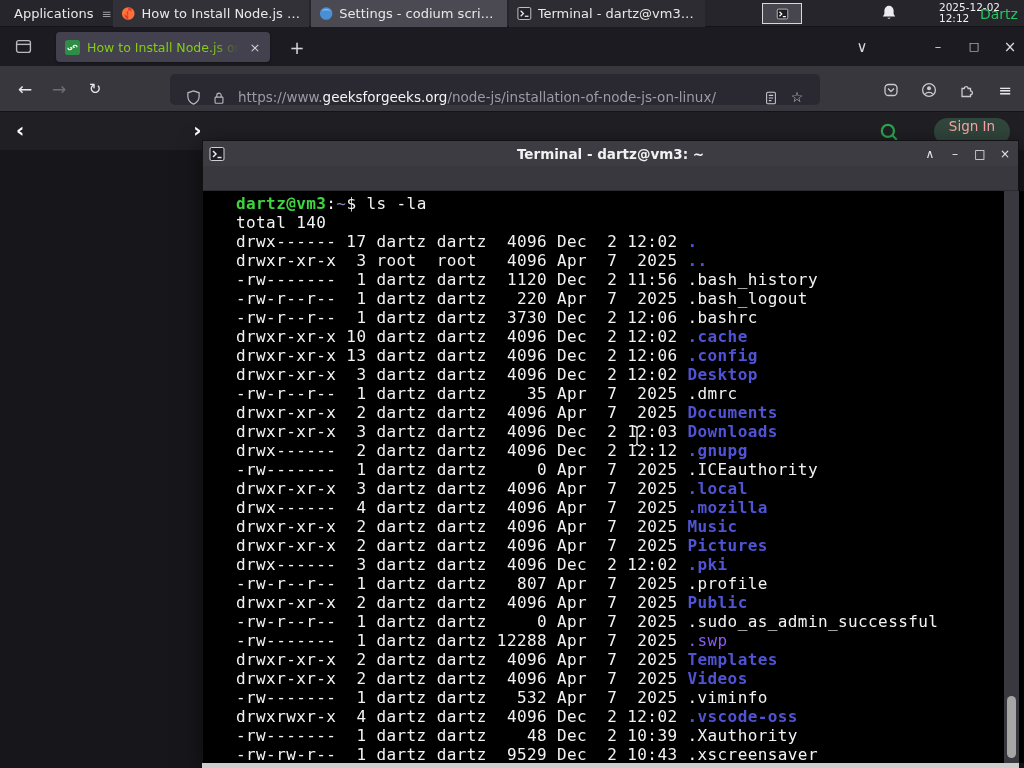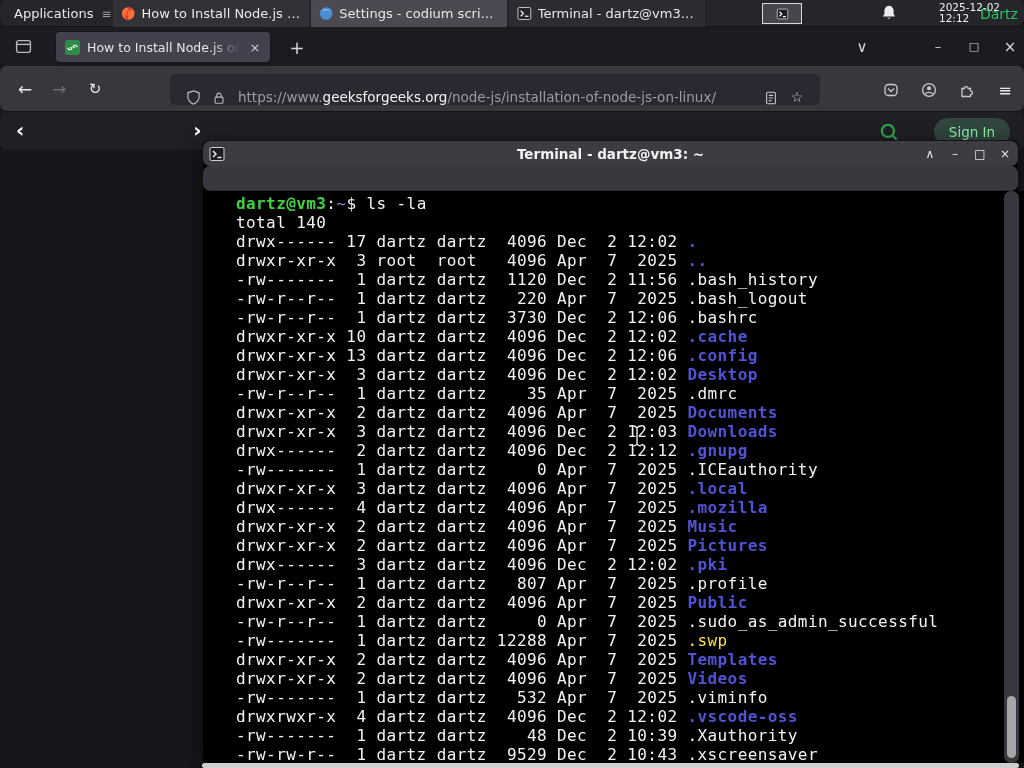--- a/index.html
+++ b/index.html
@@ -1,19 +1,19 @@
 <!DOCTYPE html>
 <html><head>
 <meta charset="utf-8">
 <style>
   * { margin:0; padding:0; box-sizing:border-box; }
   html,body { width:1024px; height:768px; overflow:hidden; background:#18181c; }
   #screen { position:relative; width:1024px; height:768px; overflow:hidden;
             font-family:"DejaVu Sans",sans-serif; color:#e6e6e6; }
-  .abs { position:absolute;border-radius:7px; }
+  .abs { position:absolute; }
 
   
   #panel { left:0; top:0; width:1024px; height:27px; background:#26252b; border-bottom:1px solid #141417; }
   .panel-btn { position:absolute; top:0; height:27px; display:flex; align-items:center; gap:6px;
                padding:0 8px; font-size:13px; color:#e8e8e8; overflow:hidden; white-space:nowrap; }
   .tasklbl { overflow:hidden; text-overflow:ellipsis; white-space:nowrap; font-size:13px; }
   #apps-btn { left:0; width:112px; }
   #task1 { left:113px; width:196px; background:#323137; }
   #task2 { left:311px; width:196px; background:#4b4a52; }
   #task3 { left:509px; width:196px; background:#2d2c32; }
@@ -22,21 +22,21 @@
   #bell { left:880px; top:4px; width:22px; height:20px; }
   #clock { left:906px; top:2px; width:64px; height:23px; text-align:left; font-size:10.5px; line-height:11px; color:#f0f0f0;margin-left:33px; }
   #panel-user { left:974px; top:0; height:27px; display:flex; align-items:center; font-size:14px; color:#22c55e; padding:0 6px; }
   .grip { color:#9a9aa2; font-size:12px; margin-left:2px; }
 
   
   #tabbar { left:0; top:27px; width:1024px; height:39px; background:#1c1b22; }
   #fxview { left:10px; top:7px; width:26px; height:25px; display:flex; align-items:center; justify-content:center; border-radius:4px; }
   #tab { left:56px; top:5px; width:214px; height:30px; background:#42414d; border-radius:4px;
          display:flex; align-items:center; padding:0 6px 0 9px; gap:7px; box-shadow:0 1px 3px rgba(0,0,0,.4); }
-  #tab .t-title { flex:1; font-size:12.5px; color:#e5e5e5; overflow:hidden; white-space:nowrap;
+  #tab .t-title { flex:1; font-size:12.5px; color:#84cc16; overflow:hidden; white-space:nowrap;
                   -webkit-mask-image:linear-gradient(90deg,#000 82%,transparent); mask-image:linear-gradient(90deg,#000 82%,transparent); }
   .tab-close { width:18px; height:18px; display:flex; align-items:center; justify-content:center;
                color:#cfcfd6; font-size:13px; border-radius:3px; }
   #newtab { left:284px; top:8px; width:26px; height:24px; display:flex; align-items:center; justify-content:center;
             color:#d4d4da; font-size:18px; border-radius:4px; }
   .winctl { top:7px; width:28px; height:25px; display:flex; align-items:center; justify-content:center;
             color:#d8d8de; font-size:13px; border-radius:4px; }
   #tab-overflow { left:848px; font-size:15px; }
   #ff-min { left:924px; } #ff-max { left:960px; font-size:11px; } #ff-close { left:996px; font-size:15px; }
 
@@ -56,39 +56,39 @@
   #btn-menu { left:990px; color:#e4e4ea; font-size:16px; }
 
   
   #sitenav { left:0; top:112px; width:1024px; height:38px; background:#1f1f24; display:flex; align-items:center;
              padding-left:16px; }
   .nav-chev { font-size:20px; font-weight:bold; color:#fff; margin:0 6px 2px 0; }
   #nav-items { display:flex; align-items:center; gap:23px; font-size:14.5px; color:#e4e4e6; white-space:nowrap; overflow:hidden; max-width:660px; }
   .more-chev { font-size:20px; font-weight:bold; color:#fff; margin:0 0 2px 2px; }
   #nav-search { left:878px; top:121px; width:22px; height:22px; }
   #signin { left:934px; top:118px; width:76px; height:27px; border-radius:14px; background:#31463c;
-            display:flex; align-items:center; justify-content:center; font-size:13.5px; color:#86efac; }
+            display:flex; align-items:flex-start; justify-content:center; font-size:13.5px; color:#fca5a5; }
   #page-bg { left:0; top:150px; width:1024px; height:618px; background:#17171b; }
 
   
   #term { left:202px; top:140px; width:817px; height:624px; background:#000; border:1px solid #121214;
           box-shadow:0 6px 22px rgba(0,0,0,.55); }
   #term-titlebar { left:0; top:0; width:100%; height:25px; background:#3d3c43; display:flex; align-items:center; padding:0 6px; }
   #term-title { position:absolute; left:0; right:0; text-align:center; font-size:13.5px; font-weight:bold; color:#f2f2f2; }
   #term-controls { position:absolute; right:6px; top:0; height:25px; display:flex; align-items:center; gap:11px;
                    color:#e8e8e8; font-size:12px; }
   #term-controls span { width:14px; text-align:center; }
   #term-menubar { left:0; top:25px; width:100%; height:25px; background:#39383f; display:flex; align-items:center;
                   padding-left:10px; gap:4px; border-bottom:1px solid #2c2b31; }
   .menu-item { padding:2px 9px; font-size:13.5px; color:#dcdcde; border-radius:3px; }
   #term-body { left:0; top:50px; width:801px; height:572px; background:#000; overflow:hidden; padding:3px 0 0 3px;margin-left:30px; }
   .trow { white-space:pre; font-family:"DejaVu Sans Mono",monospace; font-size:16px; letter-spacing:0.4px;
           line-height:19px; color:#f3f3f3; }
   .fname.dir { color:#5054d4; font-weight:bold; }
-  .fname.dim { color:#fde047; }
+  .fname.dim { color:#8b5cf6; }
   .p-user { color:#3fd43f; font-weight:bold; }
   .p-path { color:#8789cf; }
   #term-scroll { left:801px; top:50px; width:15px; height:572px; background:#39383f; }
   #term-thumb { position:absolute; left:3px; top:505px; width:9px; height:62px; background:#a6a6a6; border-radius:5px; }
   #term-bottom { left:202px; top:763px; width:817px; height:5px; background:#cecece; }
 
   
   #cursor { left:630px; top:424px; width:14px; height:24px; }
 </style>
 </head>

